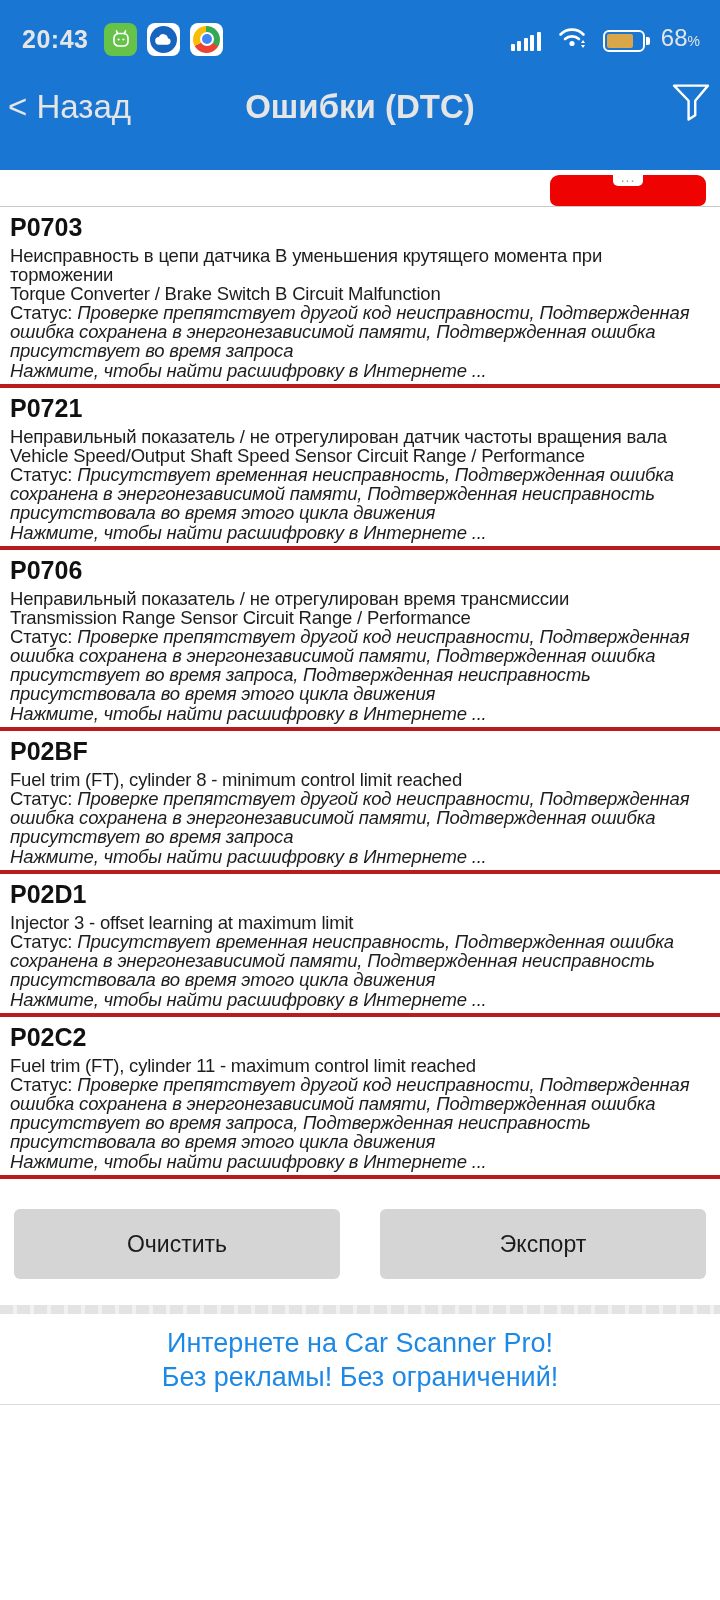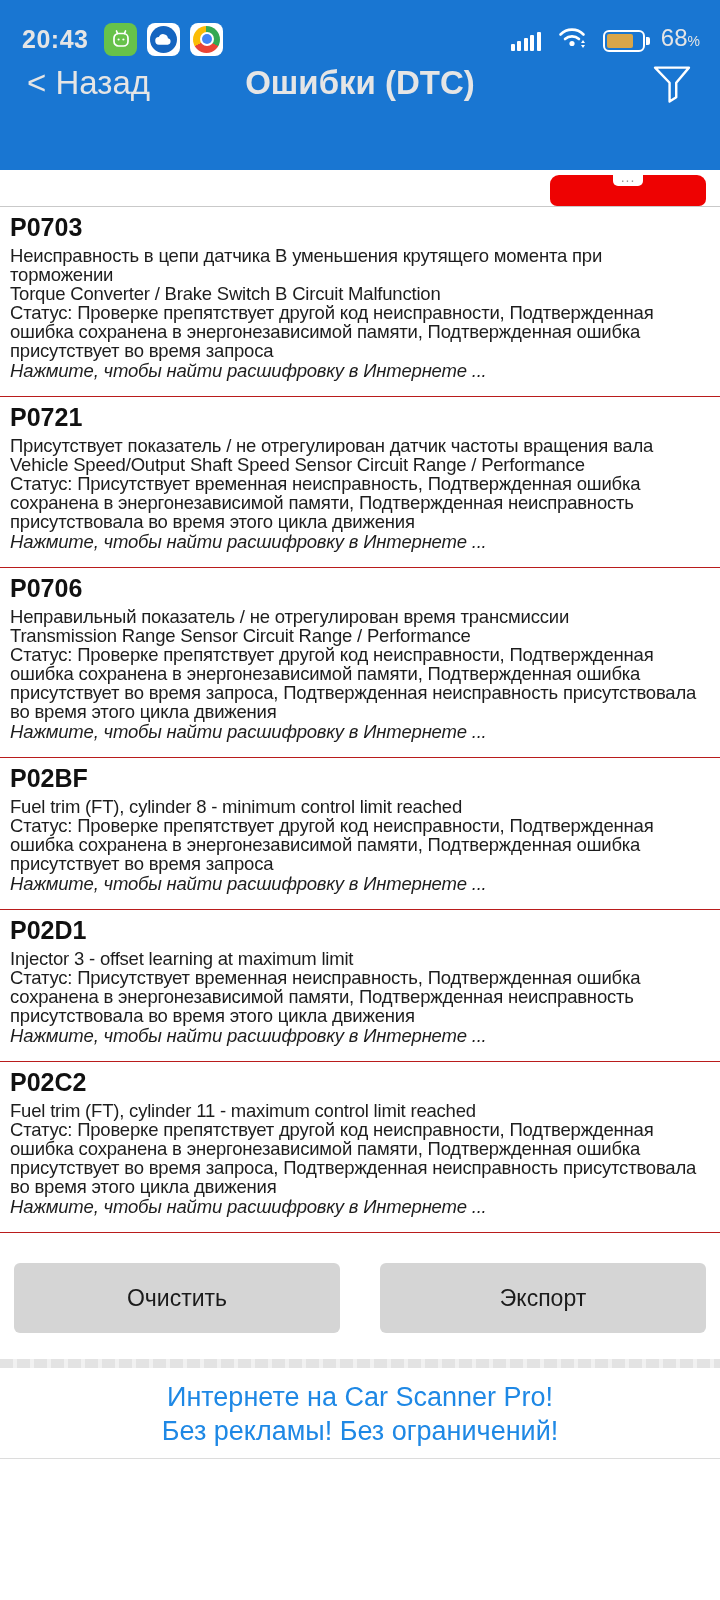--- a/index.html
+++ b/index.html
@@ -25,34 +25,34 @@
   .chrome-blue { width:10px; height:10px; background:#4285f4; border-radius:50%; }
   .sb-spacer { flex:1; }
   .right-cluster { display:flex; align-items:flex-end; gap:16px; }
   .sigbars { display:flex; align-items:flex-end; gap:2.5px; height:22px; padding-bottom:2px; }
   .sigbars i { display:block; width:4px; background:#fff; border-radius:1px; }
   .battery { width:42px; height:22px; border:2.5px solid #fff; border-radius:6px; position:relative; margin-bottom:1px; }
   .battery .fill { position:absolute; left:2px; top:2px; bottom:2px; width:26px; background:#d9a64a; border-radius:2px; }
   .battery::after { content:''; position:absolute; right:-7px; top:5px; width:4px; height:8px; background:#fff; border-radius:0 2px 2px 0; }
   .pct { font-size:24px; line-height:24px; }
   .pct .unit { font-size:14px; }
-  .navrow { display:flex; height:86px; padding:0 27px; margin-top:4px; }
+  .navrow { display:flex; align-items:center; height:86px; padding:0 8px; margin-top:4px; }
   .back { width:200px; font-size:33px; }
   .title { flex:1; text-align:center; font-size:33px; font-weight:700; }
   .nav-right { width:200px; display:flex; justify-content:flex-end; }
   
   .banner-row { height:37px; position:relative; border-bottom:1px solid #c9c9c9; background:#fff; }
   .ad { position:absolute; top:5px; right:14px; width:156px; height:31px; background:#ee0202; border-radius:9px 9px 7px 7px; }
   .ad-notch { position:absolute; top:0; left:50%; transform:translateX(-50%); width:30px; height:11px; background:#fff; border-radius:0 0 5px 5px; text-align:center; }
   .ad-dots { color:#9a9a9a; font-size:14px; line-height:5px; letter-spacing:1px; display:block; }
   
-  .entry { padding:4px 22px 16px 10px; border-bottom:1px solid #b91c1c; }
+  .entry { padding:4px 22px 4px 10px; border-bottom:4px solid #b91c1c; }
   .code { font-size:25px; line-height:29px; font-weight:700; color:#111; margin:2px 0 4px; }
   .desc, .status, .weblink { font-size:18.5px; line-height:19px; letter-spacing:-0.2px; color:#1d1d1d; }
-  .st-val { }
+  .st-val { font-style:italic; }
   .weblink { font-style:italic; margin-top:1px; }
   
   .actions { display:flex; justify-content:space-between; padding:0 14px; margin-top:30px;gap:40px; }
   .btn { width:334px; height:70px; background:#d5d5d5; border:none; border-radius:6px;
          font-family:inherit; font-size:23px; color:#1b1b1b; cursor:pointer; }
   
   .dotbar { height:9px; margin-top:26px; background:repeating-linear-gradient(90deg, #e3e3e3 0 13px, #f1f1f1 13px 17px); }
   .promo { margin-top:12px; text-align:center; color:#1e88e5; font-size:27px; line-height:34px; cursor:pointer; }
   .footer-sep { border-top:1px solid #dcdcdc; margin-top:10px; }
   .navbar { height:86px; display:flex; align-items:center; justify-content:center; gap:118px; background:#fff; }
@@ -138,21 +138,21 @@
   <div class="entry">
     <div class="code">P0703</div>
     <div class="desc">Неисправность в цепи датчика B уменьшения крутящего момента при торможении</div>
     <div class="desc">Torque Converter / Brake Switch B Circuit Malfunction</div>
     <div class="status"><span class="st-label">Статус: </span><span class="st-val">Проверке препятствует другой код неисправности, Подтвержденная ошибка сохранена в энергонезависимой памяти, Подтвержденная ошибка присутствует во время запроса</span></div>
     <div class="weblink">Нажмите, чтобы найти расшифровку в Интернете ...</div>
   </div>
 
   <div class="entry">
     <div class="code">P0721</div>
-    <div class="desc">Присутствует показатель / не отрегулирован датчик частоты вращения вала</div>
+    <div class="desc">Неправильный показатель / не отрегулирован датчик частоты вращения вала</div>
     <div class="desc">Vehicle Speed/Output Shaft Speed Sensor Circuit Range / Performance</div>
     <div class="status"><span class="st-label">Статус: </span><span class="st-val">Присутствует временная неисправность, Подтвержденная ошибка сохранена в энергонезависимой памяти, Подтвержденная неисправность присутствовала во время этого цикла движения</span></div>
     <div class="weblink">Нажмите, чтобы найти расшифровку в Интернете ...</div>
   </div>
 
   <div class="entry">
     <div class="code">P0706</div>
     <div class="desc">Неправильный показатель / не отрегулирован время трансмиссии</div>
     <div class="desc">Transmission Range Sensor Circuit Range / Performance</div>
     <div class="status"><span class="st-label">Статус: </span><span class="st-val">Проверке препятствует другой код неисправности, Подтвержденная ошибка сохранена в энергонезависимой памяти, Подтвержденная ошибка присутствует во время запроса, Подтвержденная неисправность присутствовала во время этого цикла движения</span></div>

